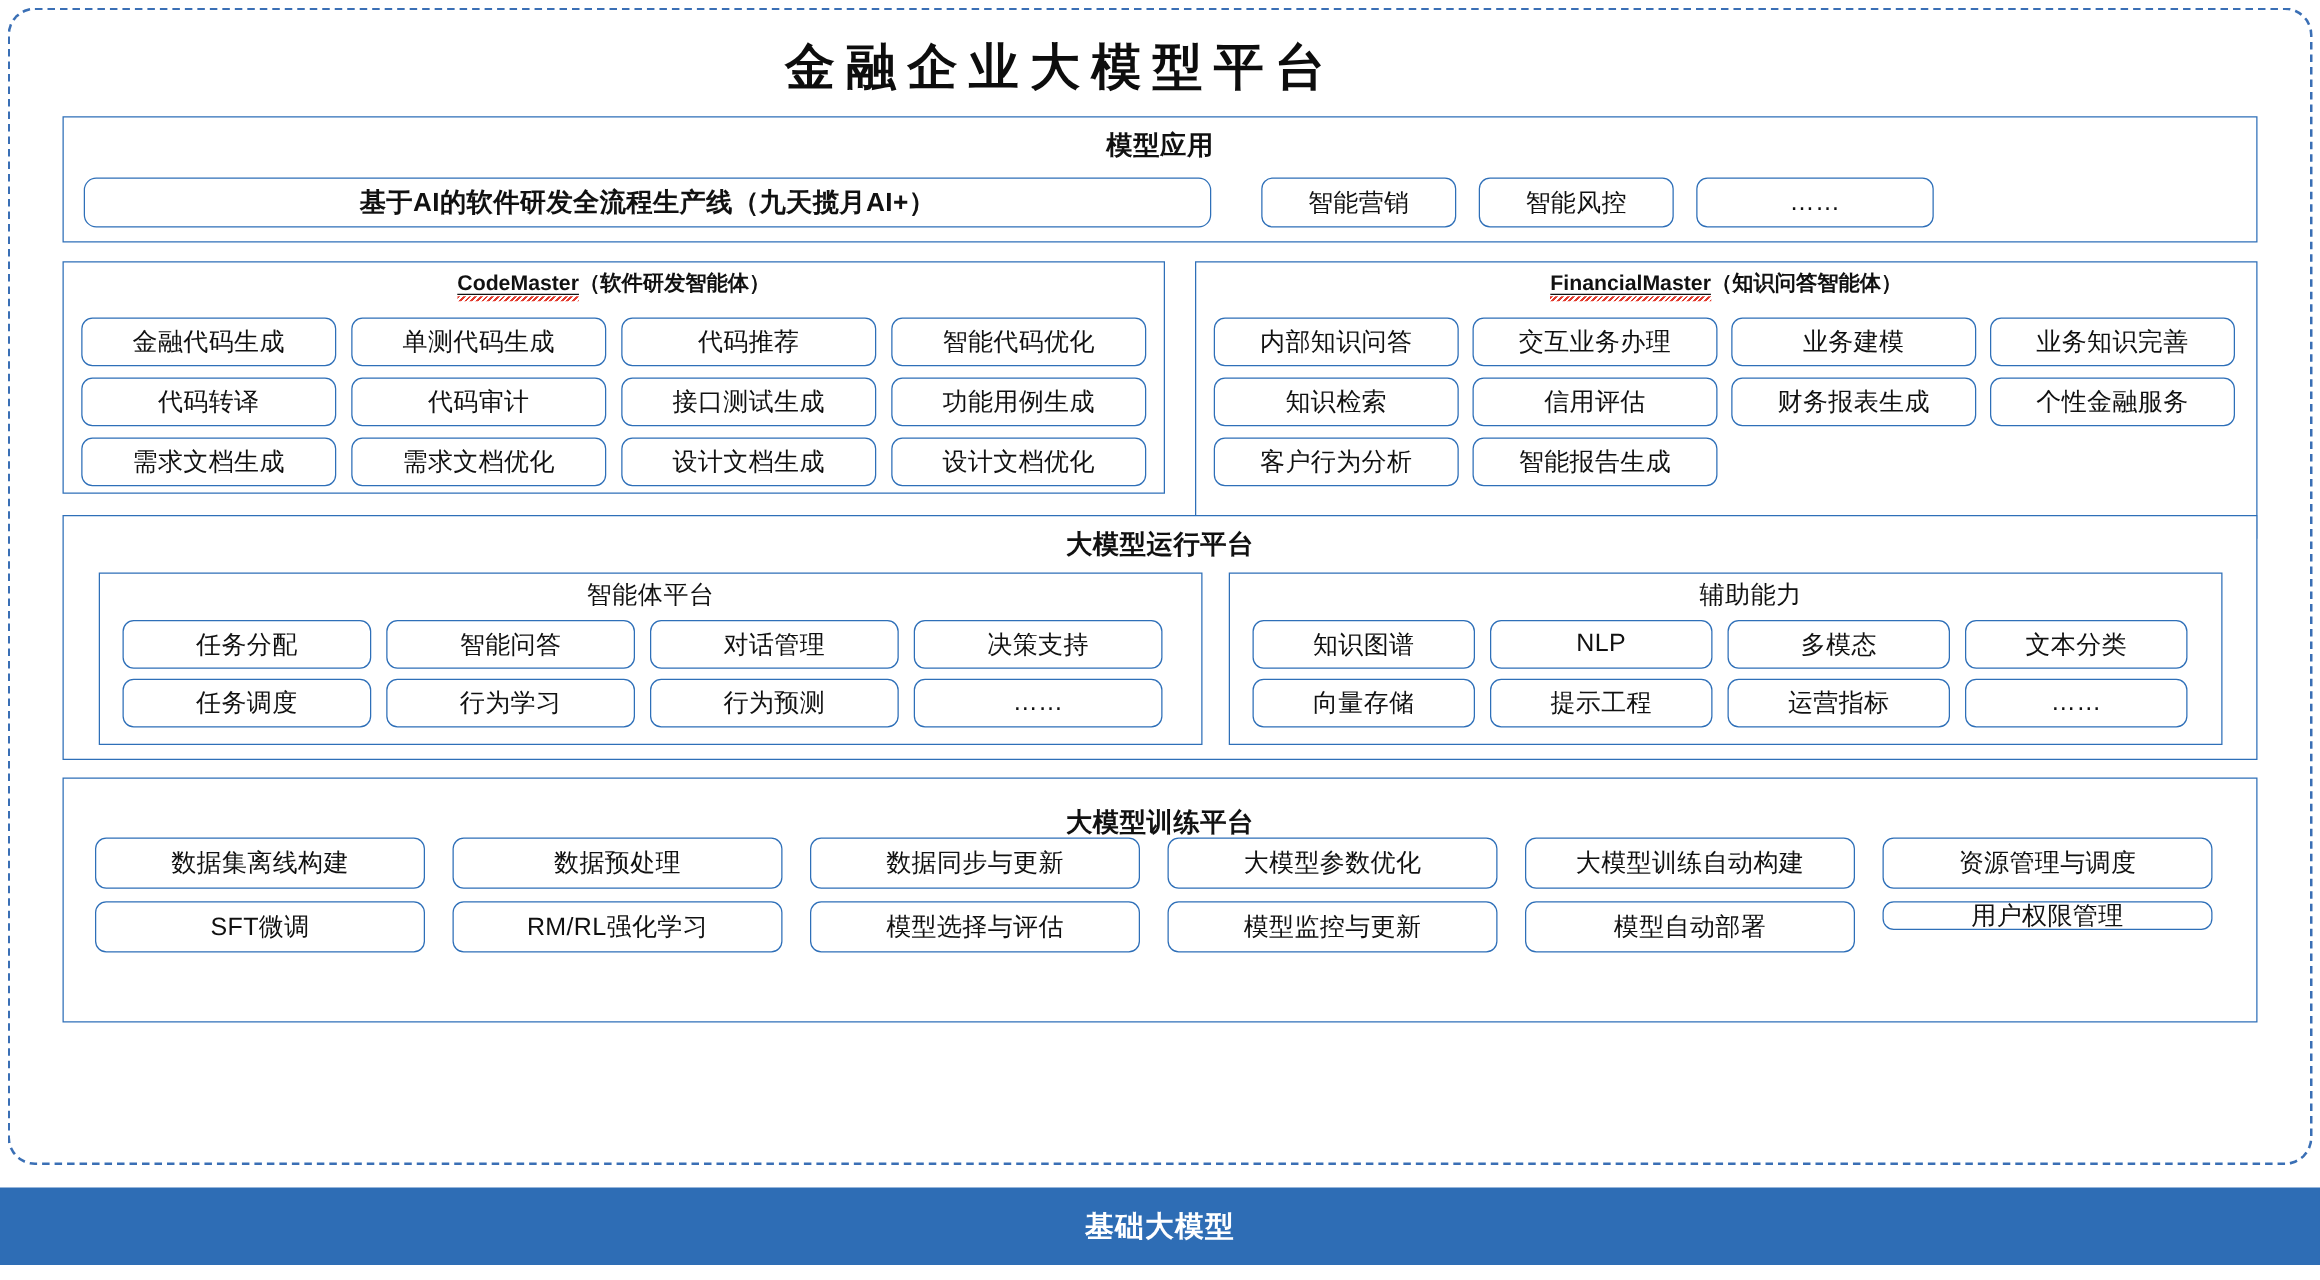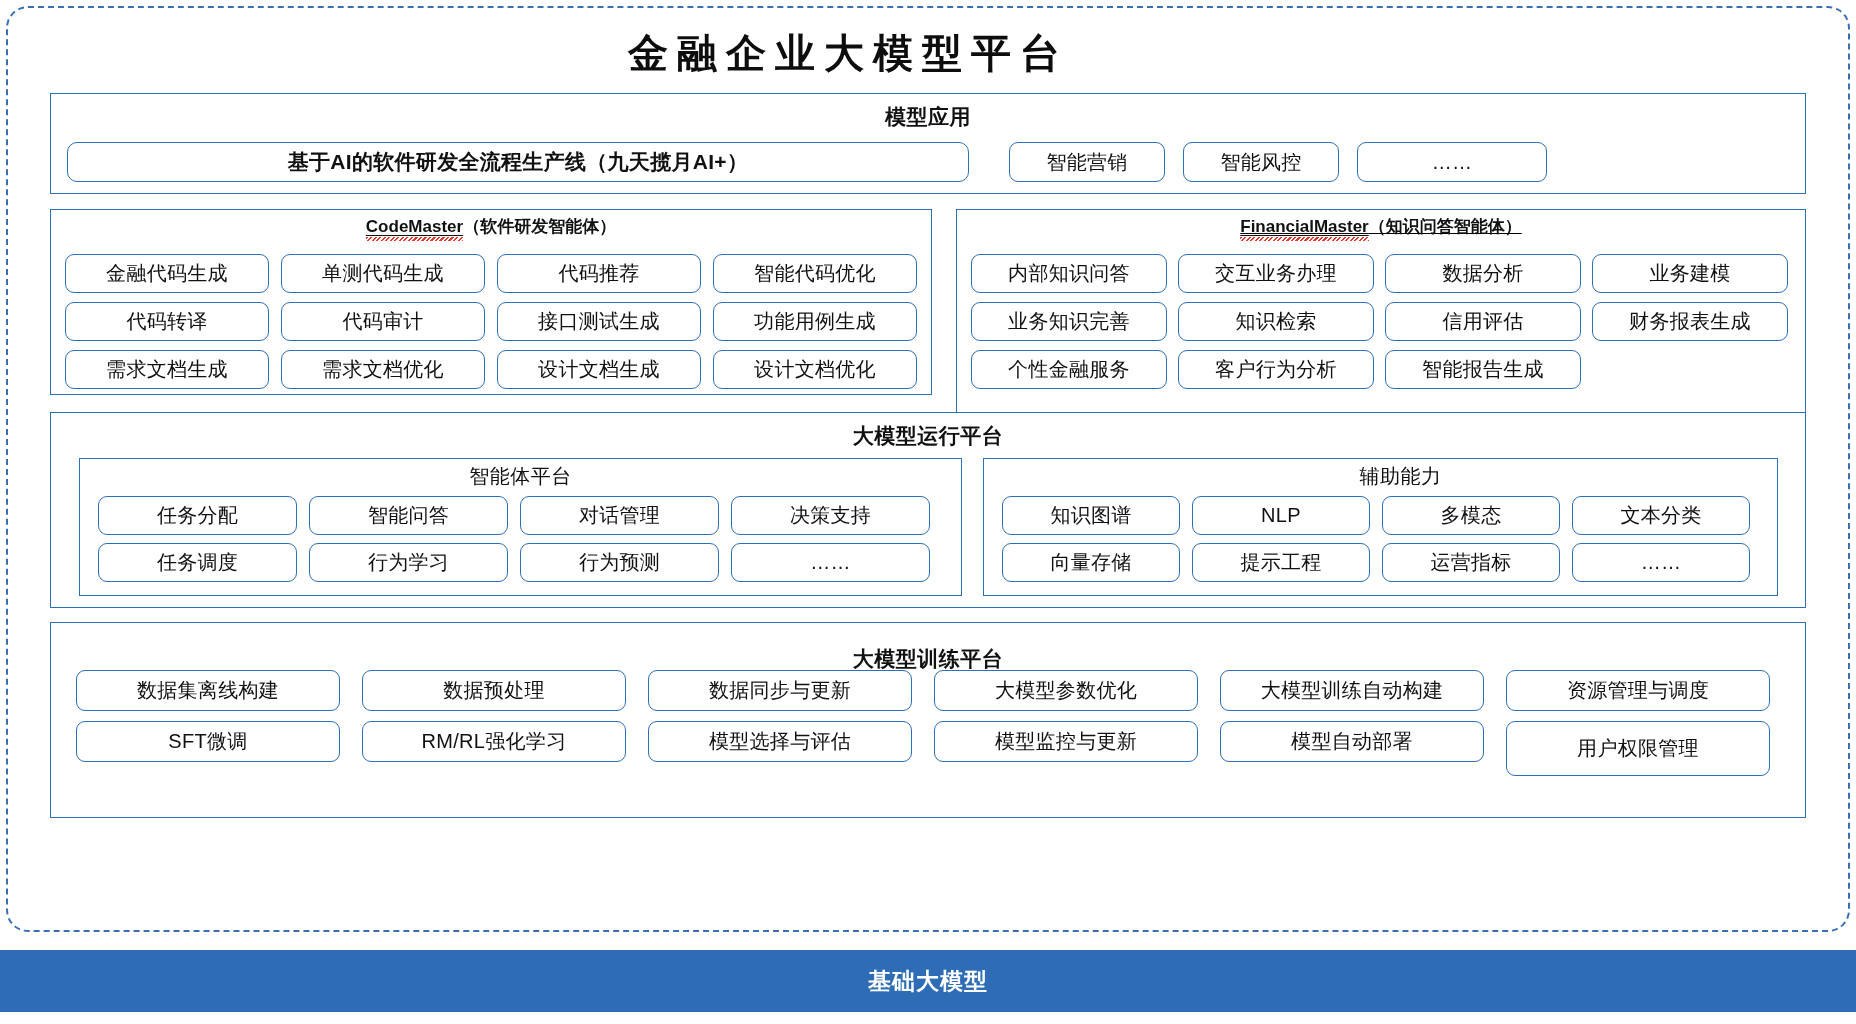--- a/index.html
+++ b/index.html
@@ -99,28 +99,27 @@
       <div class="chip" style="height:39px;">代码审计</div>
       <div class="chip" style="height:39px;">接口测试生成</div>
       <div class="chip" style="height:39px;">功能用例生成</div>
       <div class="chip" style="height:39px;">需求文档生成</div>
       <div class="chip" style="height:39px;">需求文档优化</div>
       <div class="chip" style="height:39px;">设计文档生成</div>
       <div class="chip" style="height:39px;">设计文档优化</div>
     </div>
   </div>
 
-  <div class="panel" style="left:956px;top:209px;width:850px;height:222px;text-decoration:underline;">
+  <div class="panel" style="left:956px;top:209px;width:850px;height:222px;">
     <div class="master-title" style="margin-top:8px;">
       <span class="en">FinancialMaster</span><span>（知识问答智能体）</span>
     </div>
     <div style="position:absolute;left:14px;top:44px;display:grid;grid-template-columns:repeat(4,196px);gap:9px 11px;">
       <div class="chip" style="height:39px;">内部知识问答</div>
       <div class="chip" style="height:39px;">交互业务办理</div>
-      <div class="chip" style="height:39px;">数据分析</div>
       <div class="chip" style="height:39px;">业务建模</div>
       <div class="chip" style="height:39px;">业务知识完善</div>
       <div class="chip" style="height:39px;">知识检索</div>
       <div class="chip" style="height:39px;">信用评估</div>
       <div class="chip" style="height:39px;">财务报表生成</div>
       <div class="chip" style="height:39px;">个性金融服务</div>
       <div class="chip" style="height:39px;">客户行为分析</div>
       <div class="chip" style="height:39px;">智能报告生成</div>
     </div>
   </div>
@@ -164,21 +163,21 @@
       <div class="chip" style="height:41px;">数据预处理</div>
       <div class="chip" style="height:41px;">数据同步与更新</div>
       <div class="chip" style="height:41px;">大模型参数优化</div>
       <div class="chip" style="height:41px;">大模型训练自动构建</div>
       <div class="chip" style="height:41px;">资源管理与调度</div>
       <div class="chip" style="height:41px;">SFT微调</div>
       <div class="chip" style="height:41px;">RM/RL强化学习</div>
       <div class="chip" style="height:41px;">模型选择与评估</div>
       <div class="chip" style="height:41px;">模型监控与更新</div>
       <div class="chip" style="height:41px;">模型自动部署</div>
-      <div class="chip" style="height:55px;">用户权限管理</div>
+      <div class="chip" style="height:23px;">用户权限管理</div>
     </div>
   </div>
 
   <div class="base-bar">
     <span>基础大模型</span>
   </div>
 
 </div>
 
 </body></html>

